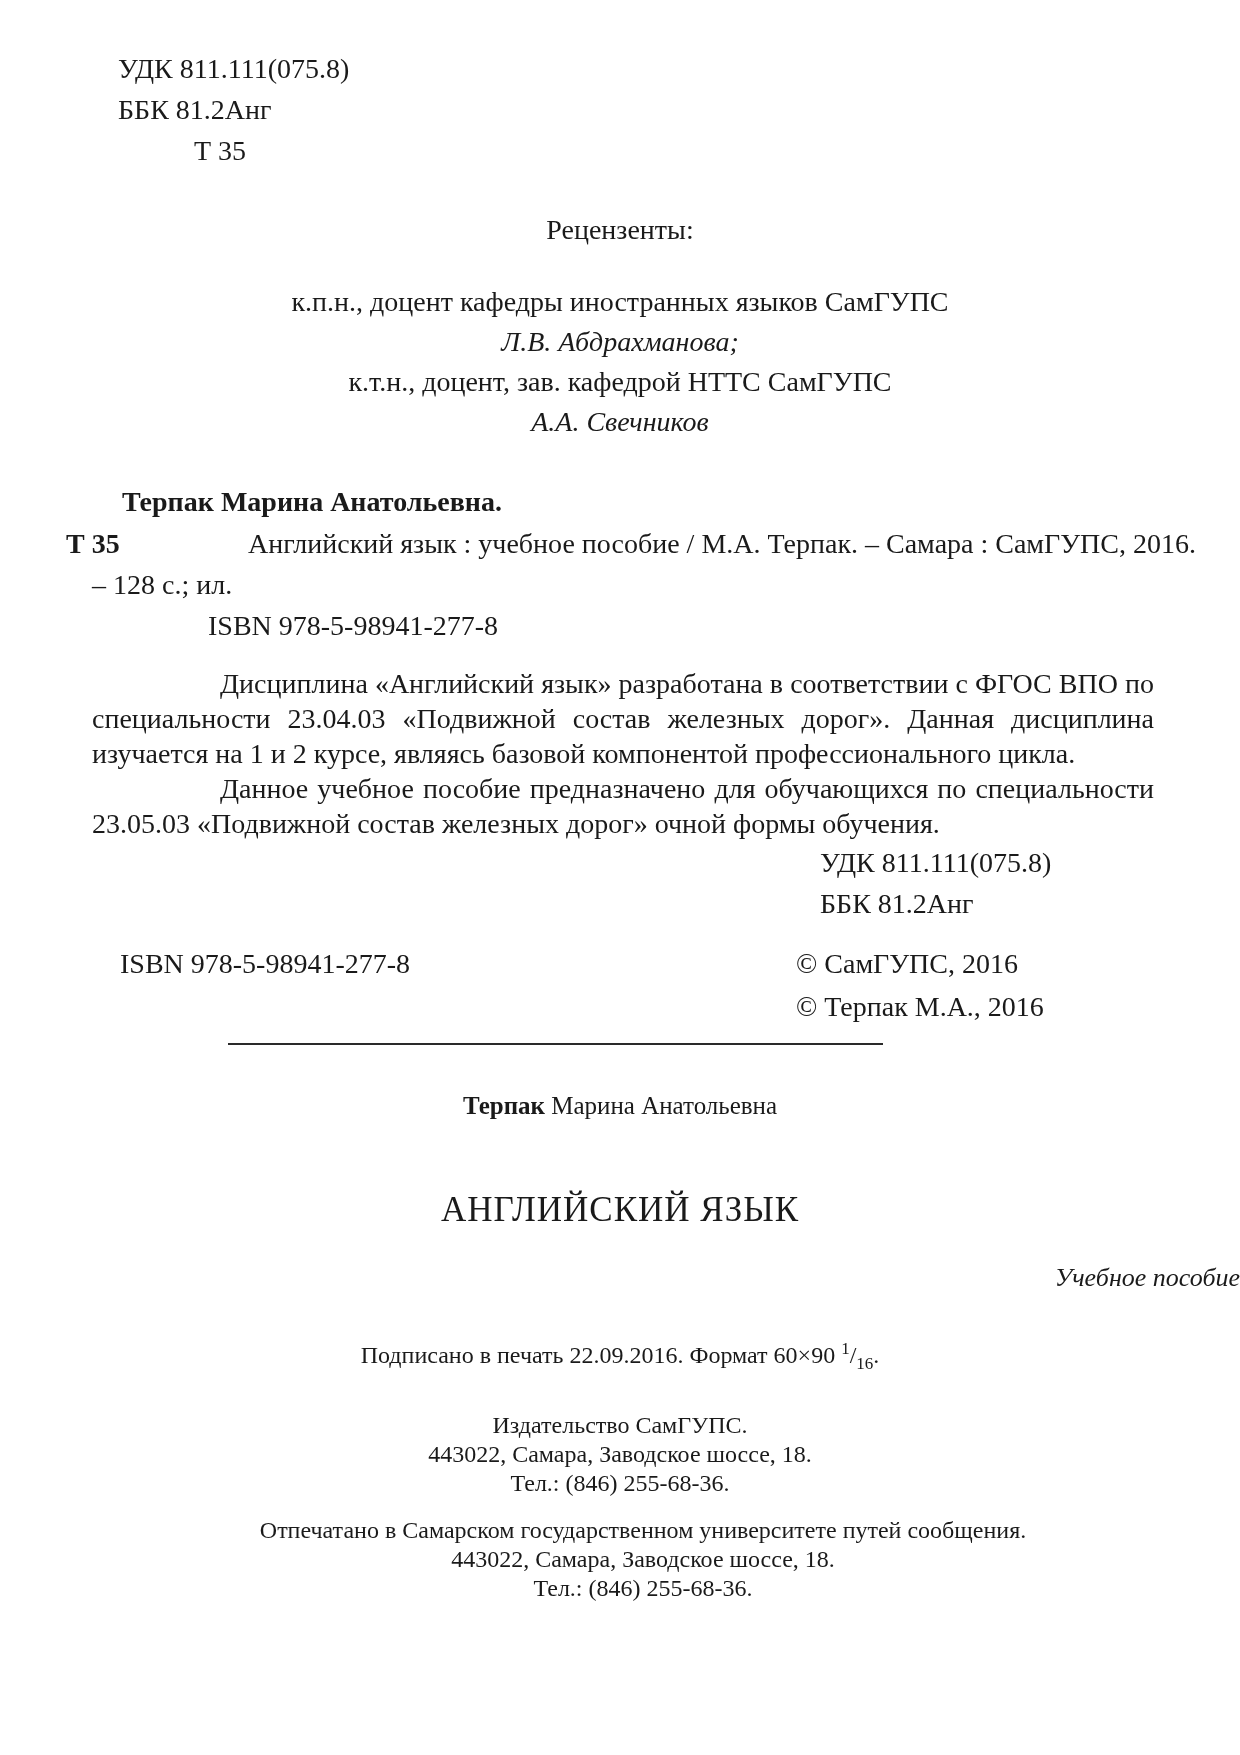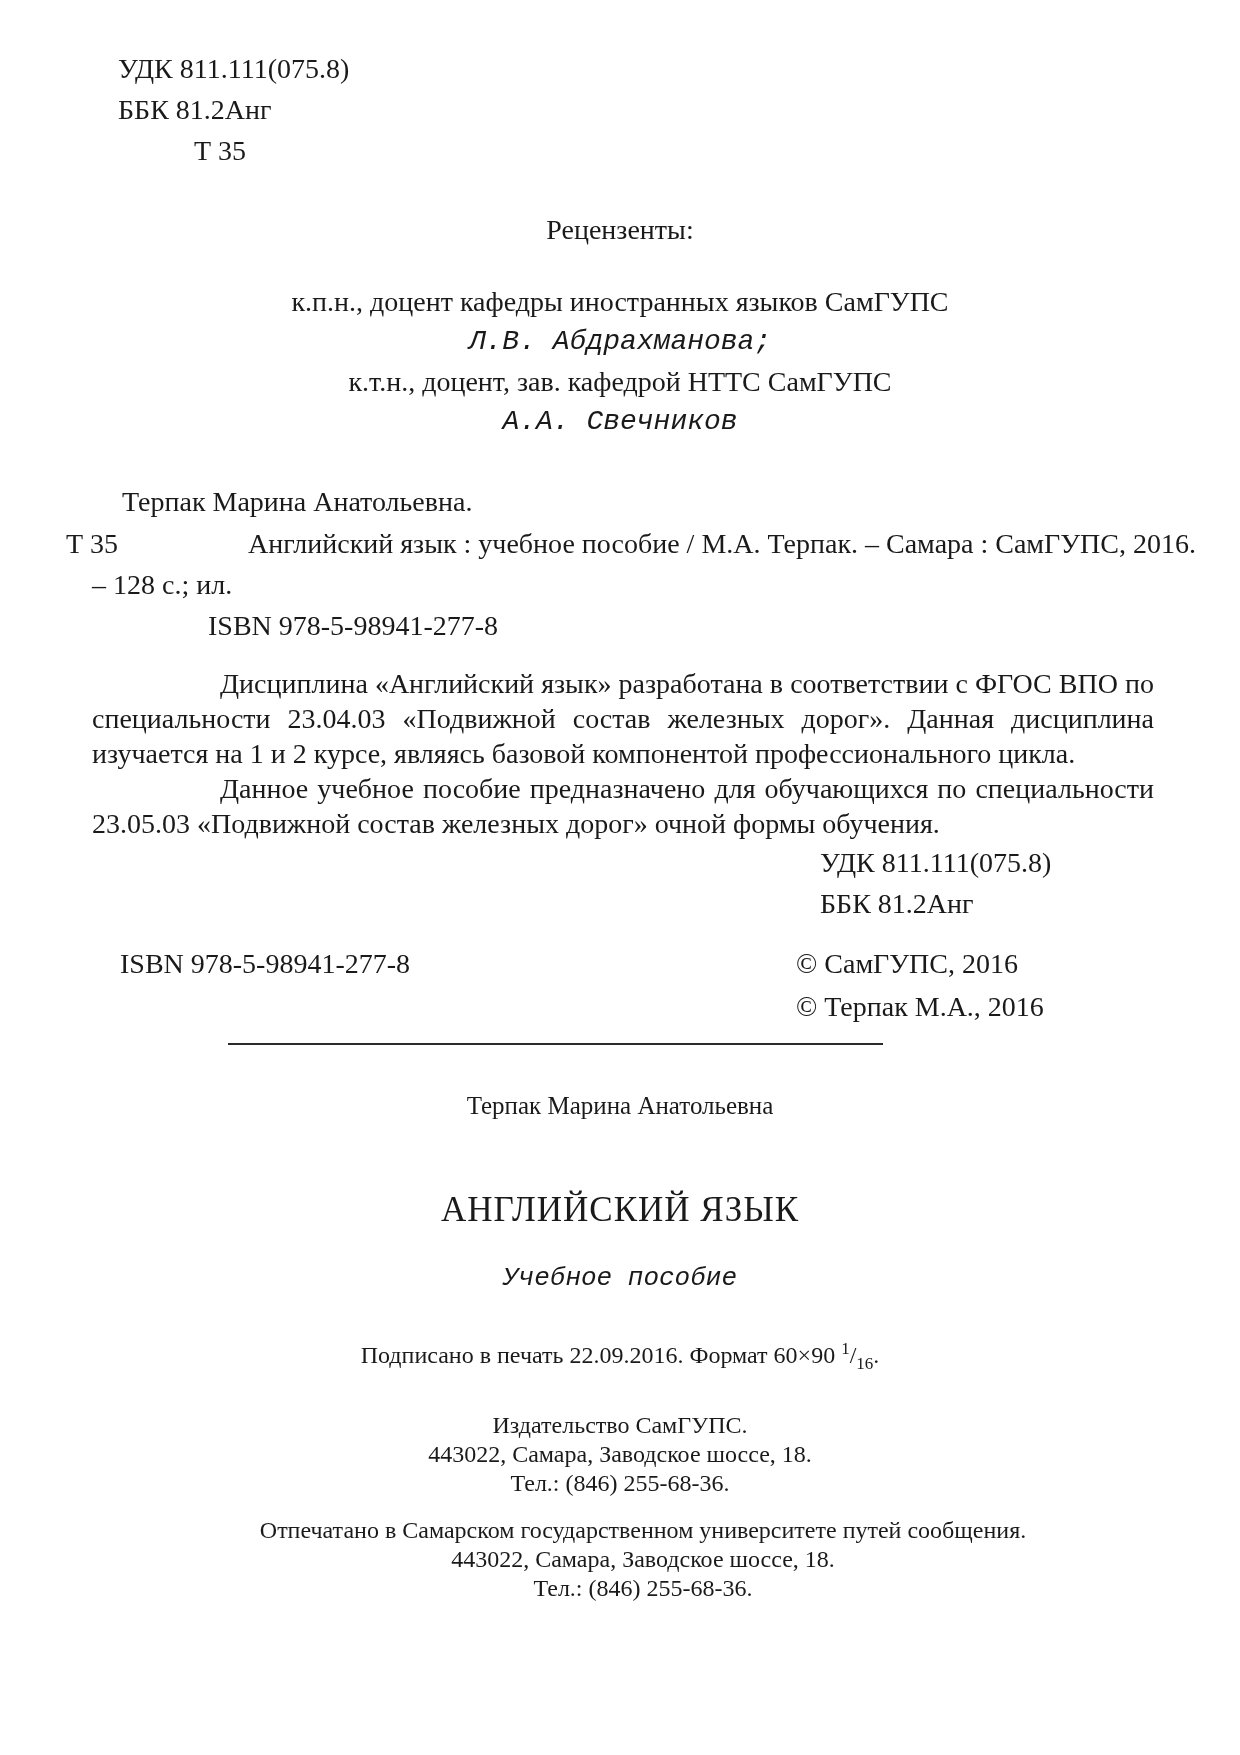--- a/index.html
+++ b/index.html
@@ -11,22 +11,22 @@
     color:#1a1a1a;
     font-family:"Liberation Serif","DejaVu Serif",serif;
     font-size:28px;
     overflow:hidden;
   }
   .abs{position:absolute;white-space:nowrap;}
   .centered{position:absolute;left:0;width:1240px;text-align:center;white-space:nowrap;}
   .catalog-top{line-height:41px;}
   .catalog-top .sign-row{padding-left:76px;}
   .reviewer-lines{line-height:40px;}
-  .it{font-style:italic;font-family:Liberation Mono, monospace;}
-  .b{font-weight:normal;text-align:right;}
+  .it{font-style:italic;}
+  .b{font-weight:bold;text-align:right;}
   .para{
     position:absolute;left:92px;width:1062px;
     text-align:justify;line-height:35px;
     text-indent:128px;white-space:normal;
     text-align-last:left;
   }
   .catalog-bottom{line-height:41px;}
   .divider{position:absolute;border-top:2px solid #2a2a2a;height:0;}
   .title{font-size:35px;letter-spacing:1px;}
   .small{font-size:24px;}
@@ -70,21 +70,21 @@
   <div class="abs" style="left:120px;top:948px;">ISBN 978-5-98941-277-8</div>
   <div class="abs" style="left:796px;top:948px;">© СамГУПС, 2016</div>
   <div class="abs" style="left:796px;top:991px;">© Терпак М.А., 2016</div>
 
   <div class="divider" style="left:228px;top:1043px;width:655px;"></div>
 
   <div class="centered small" style="top:1092px;font-size:25px;"><span class="b">Терпак</span><span> Марина Анатольевна</span></div>
 
   <div class="centered title" style="top:1190px;">АНГЛИЙСКИЙ ЯЗЫК</div>
 
-  <div class="centered it" style="top:1263px;font-size:26px;">Учебное пособие</div>
+  <div class="centered it" style="top:1263px;font-size:26px;text-align:right;">Учебное пособие</div>
 
   <div class="centered small print-block" style="top:1334px;">
     <div><span>Подписано в печать 22.09.2016. Формат 60×90 </span><sup>1</sup><span>/</span><sub>16</sub><span>.</span></div>
   </div>
 
   <div class="centered small addr-block" style="top:1411px;">
     <div>Издательство СамГУПС.</div>
     <div>443022, Самара, Заводское шоссе, 18.</div>
     <div>Тел.: (846) 255-68-36.</div>
   </div>

